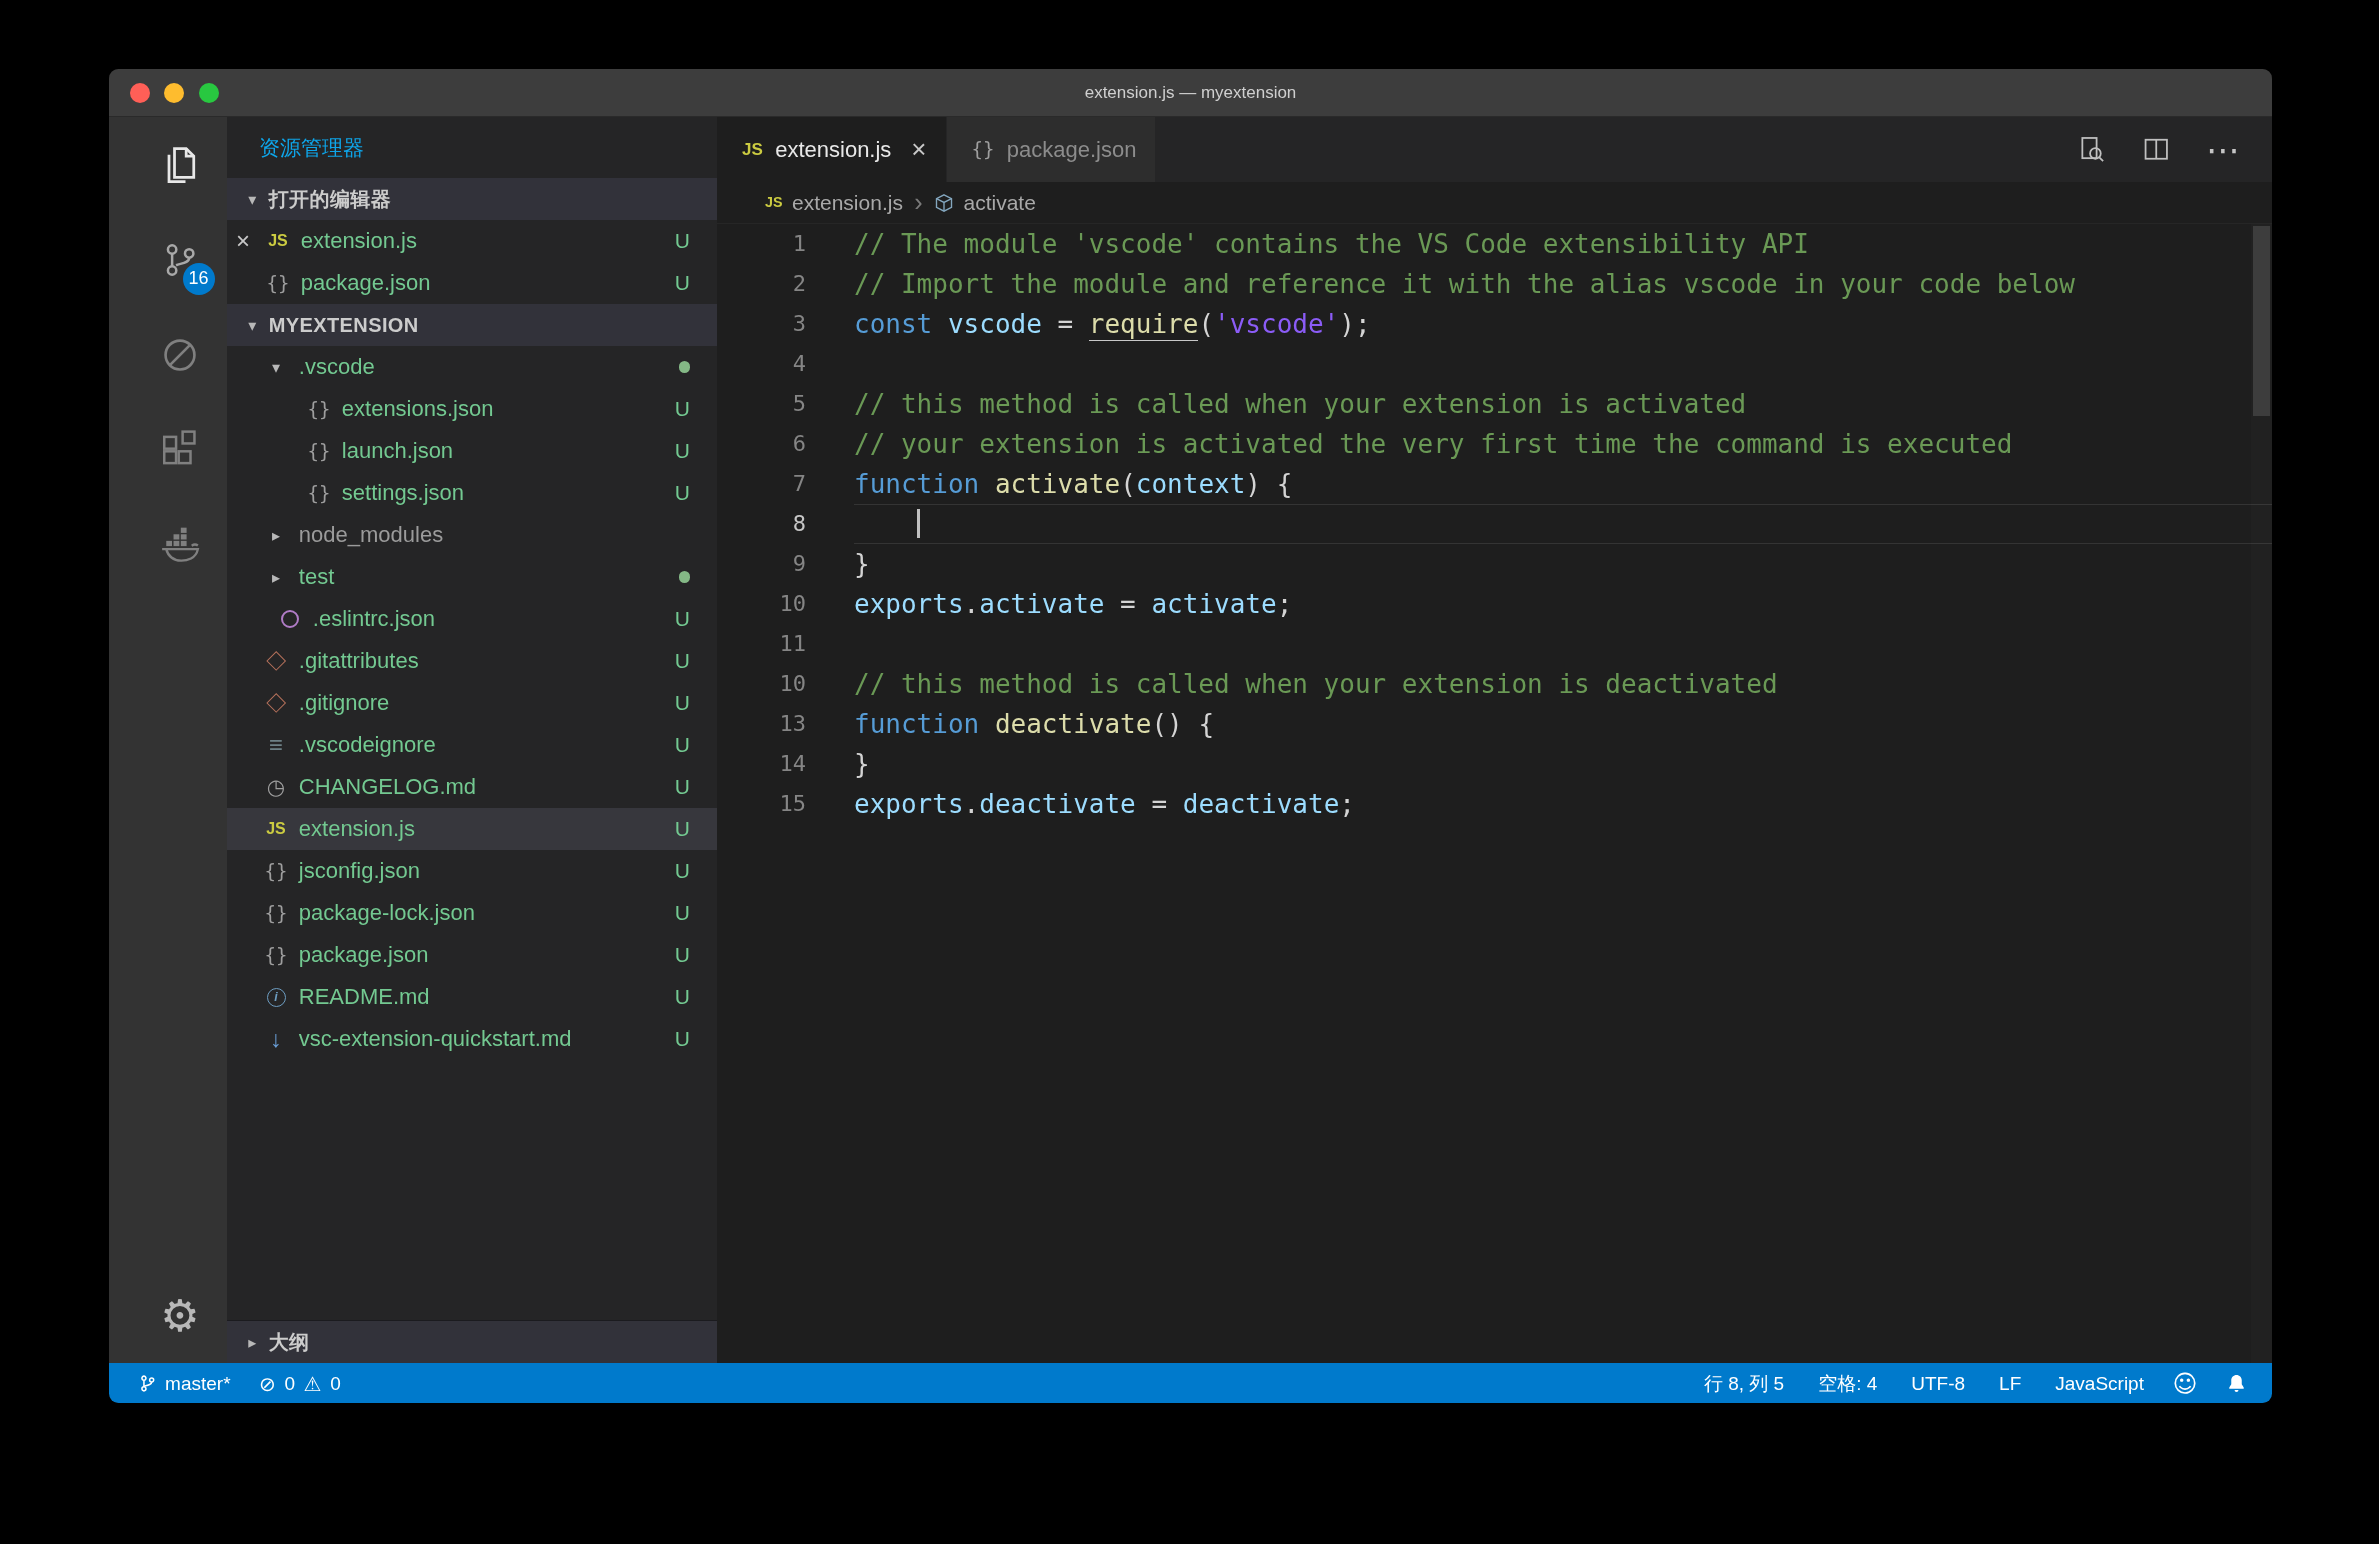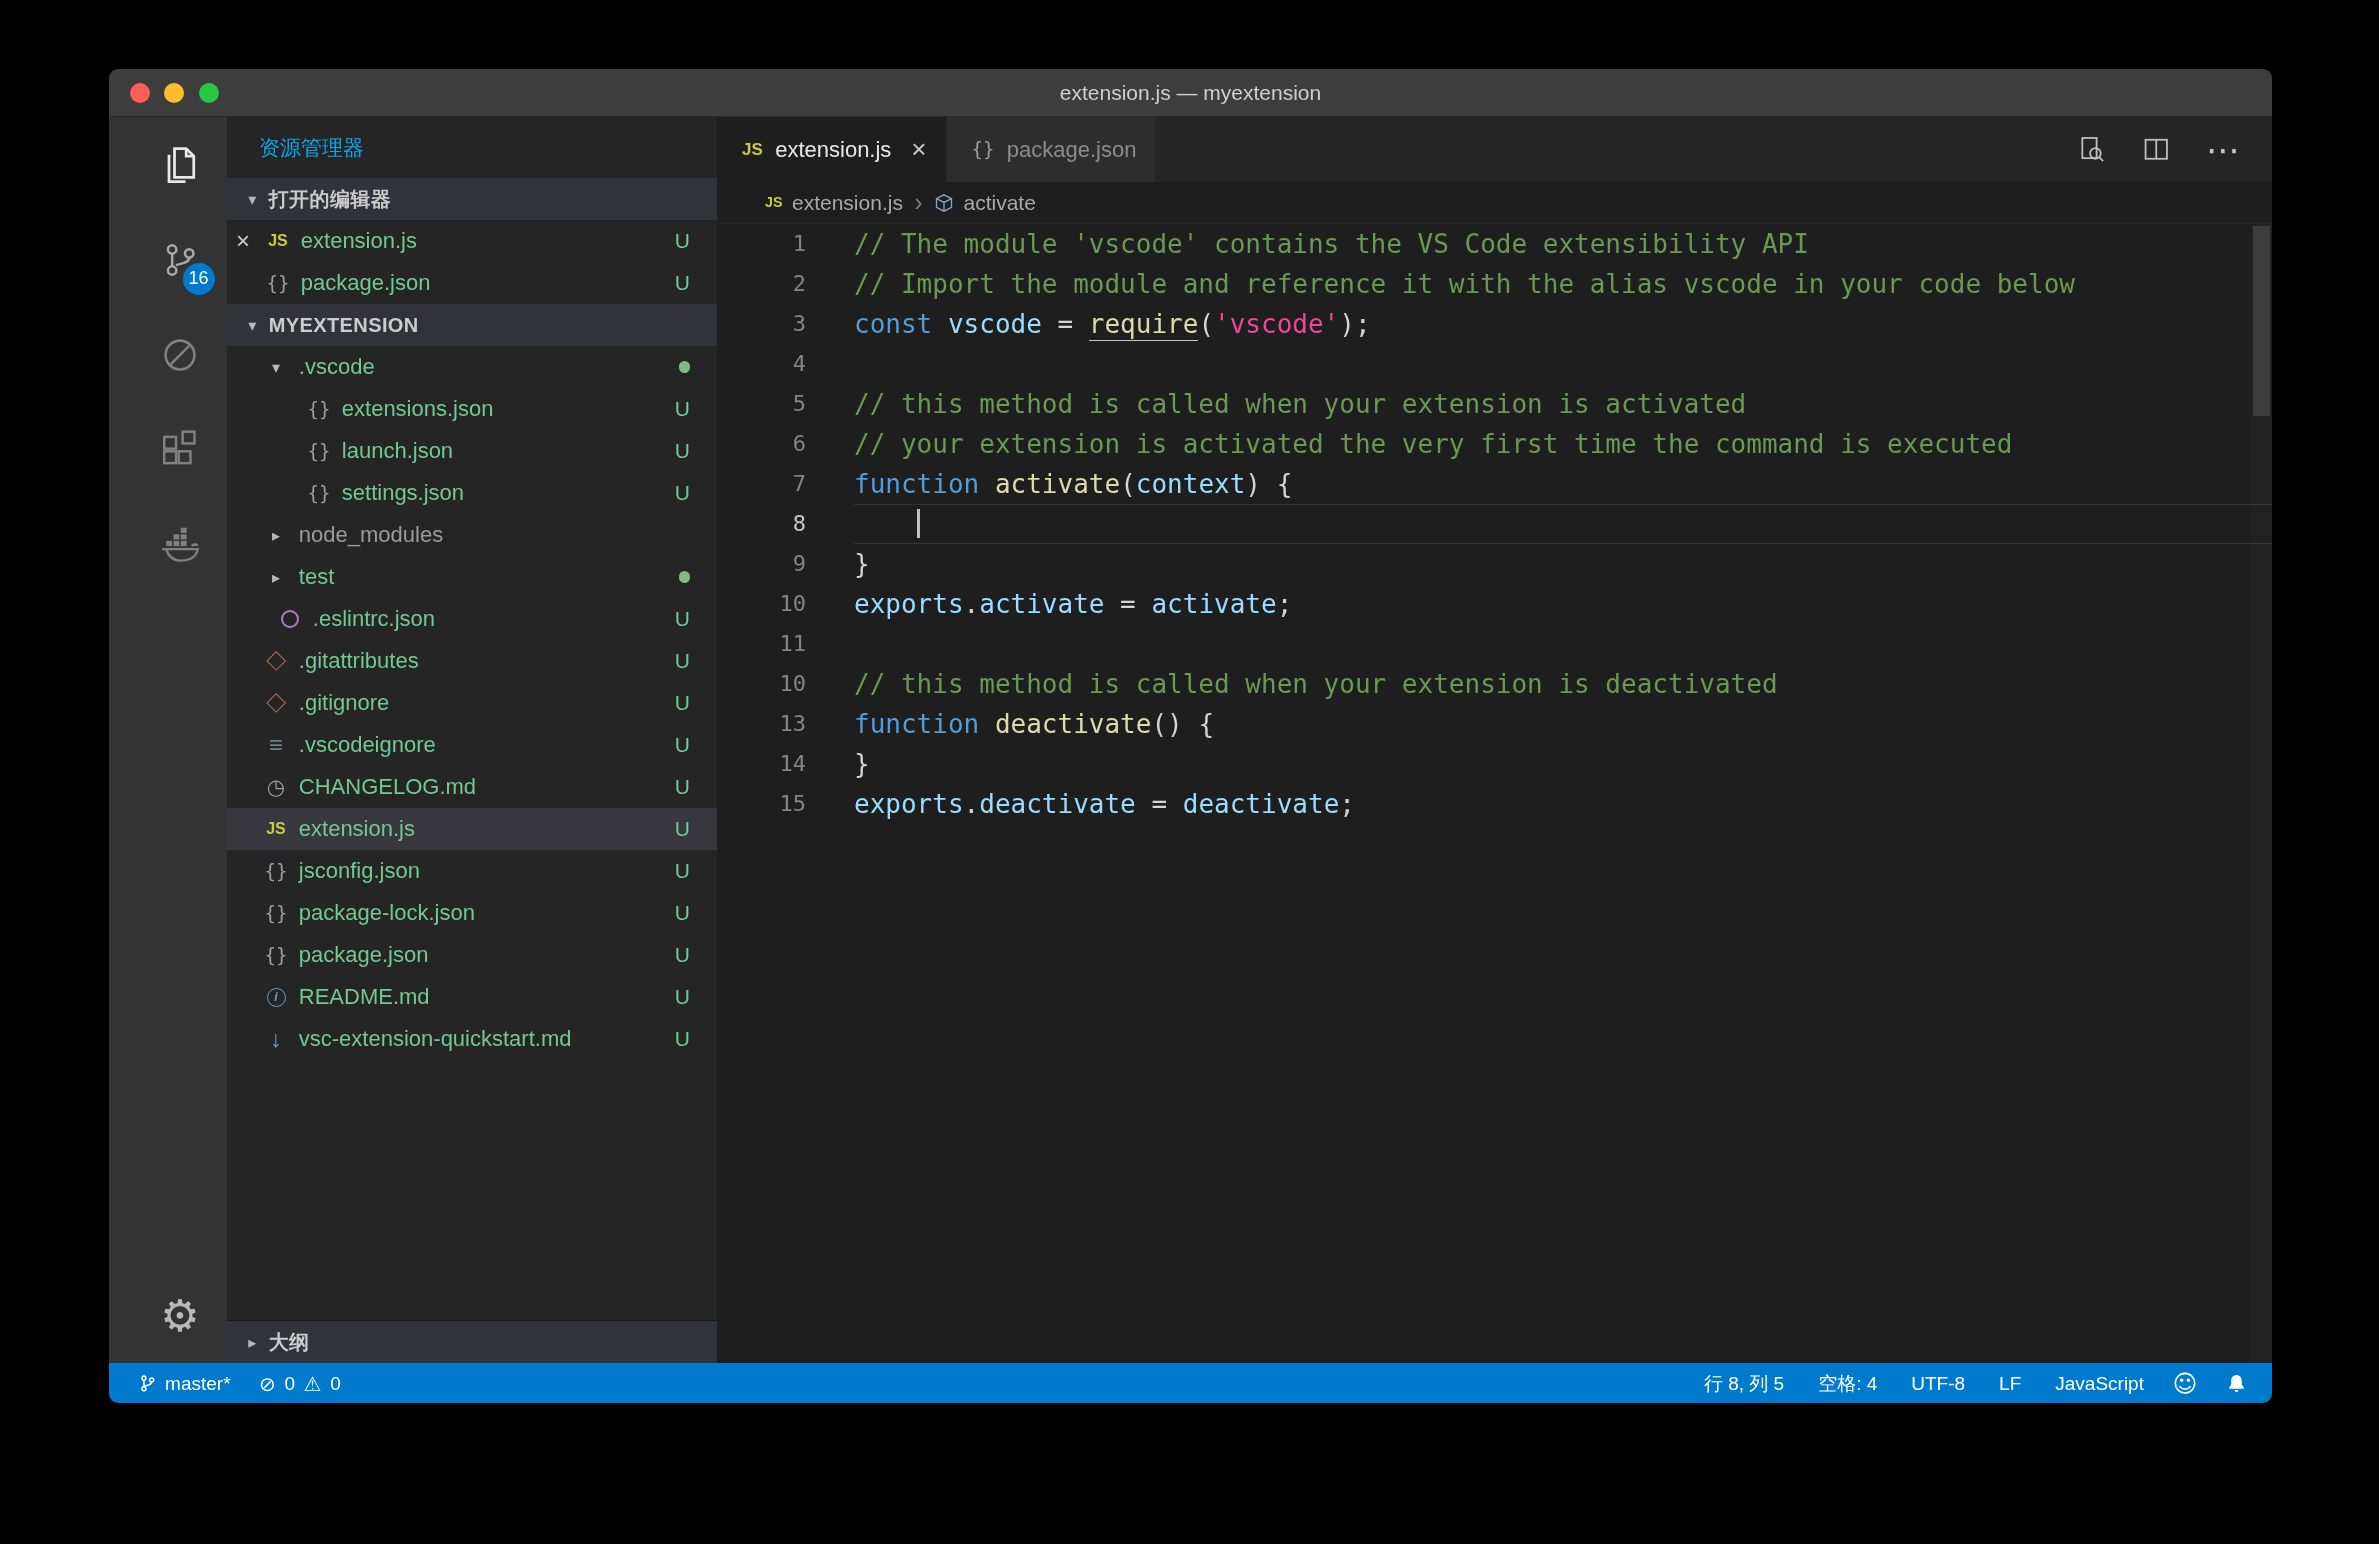--- a/index.html
+++ b/index.html
@@ -3,21 +3,21 @@
 <meta charset="utf-8">
 <style>
   html,body{margin:0;padding:0;}
   body{width:2380px;height:1545px;background:#000;position:relative;overflow:hidden;
        font-family:"Liberation Sans","DejaVu Sans",sans-serif;}
   .window{position:absolute;left:109px;top:69px;width:2163px;height:1334px;border-radius:9.5px;
           overflow:hidden;background:#1e1e1e;box-shadow:0 28.5px 86px rgba(0,0,0,.8);}
   
   .titlebar{height:48px;background:#3d3d3d;position:relative;display:flex;align-items:center;
             justify-content:center;border-bottom:1px solid #2a2a2a;box-sizing:border-box;}
-  .window-title{color:#cfcfcf;font-size:21px;}
+  .window-title{color:#cfcfcf;font-size:17px;}
   .traffic-lights{position:absolute;left:21px;top:0;height:100%;display:flex;align-items:center;gap:14.3px;}
   .tl{width:20px;height:20px;border-radius:50%;}
   .tl.red{background:#ff5f57}.tl.yellow{background:#febc2e}.tl.green{background:#28c840}
   
   .main{display:flex;height:1246px;}
   
   .activitybar{width:94px;background:#333333;display:flex;flex-direction:column;align-items:center;padding-left:24px;}
   .ab-item{width:94px;height:95px;display:flex;align-items:center;justify-content:center;position:relative;}
   .ab-badge{position:absolute;right:12.4px;bottom:12.4px;min-width:32px;height:32px;border-radius:16px;
             background:#007acc;color:#fff;font-size:18px;display:flex;align-items:center;justify-content:center;}
@@ -68,21 +68,21 @@
   .bc-item{color:#a9a9a9;}
   
   .code{position:relative;flex:1;font-family:"DejaVu Sans Mono",monospace;font-size:26px;overflow:hidden;}
   .code-line{display:flex;height:40px;line-height:40px;}
   .line-num{width:137px;padding-right:48px;box-sizing:border-box;text-align:right;color:#858585;
             font-size:22px;flex:0 0 auto;}
   .line-text{flex:1;white-space:pre;color:#d4d4d4;}
   .code-line.current .line-text{box-shadow:inset 0 1px 0 rgba(255,255,255,.10),inset 0 -1px 0 rgba(255,255,255,.10);}
   .code-line.current .line-num{color:#c6c6c6;}
   .tok-comment{color:#6a9955}.tok-keyword{color:#569cd6}.tok-variable{color:#9cdcfe}
-  .tok-function{color:#dcdcaa}.tok-string{color:#ec4899}.tok-plain{color:#d4d4d4}
+  .tok-function{color:#dcdcaa}.tok-string{color:#8b5cf6}.tok-plain{color:#d4d4d4}
   .tok-u{border-bottom:1.9px solid #c8c8c8;padding-bottom:1px;}
   .cursor{display:inline-block;width:2.9px;height:28.5px;background:#c0c0c0;vertical-align:-4.8px;}
   .vscroll{position:absolute;top:0;right:0;width:21px;height:100%;background:rgba(255,255,255,.015);}
   .vthumb{position:absolute;top:1.9px;right:1.9px;width:17px;height:190px;background:rgba(121,121,121,.32);}
   
   .statusbar{height:41px;background:#007acc;display:flex;align-items:center;color:#fff;font-size:19px;
              padding:0 25px 0 28.5px;gap:28.5px;box-sizing:border-box;}
   .status-item{display:flex;align-items:center;gap:8.6px;white-space:nowrap;}
   .sicon{font-size:20px;font-family:"DejaVu Sans",sans-serif;line-height:1;}
   .status-right{margin-left:auto;display:flex;gap:34px;align-items:center;}

